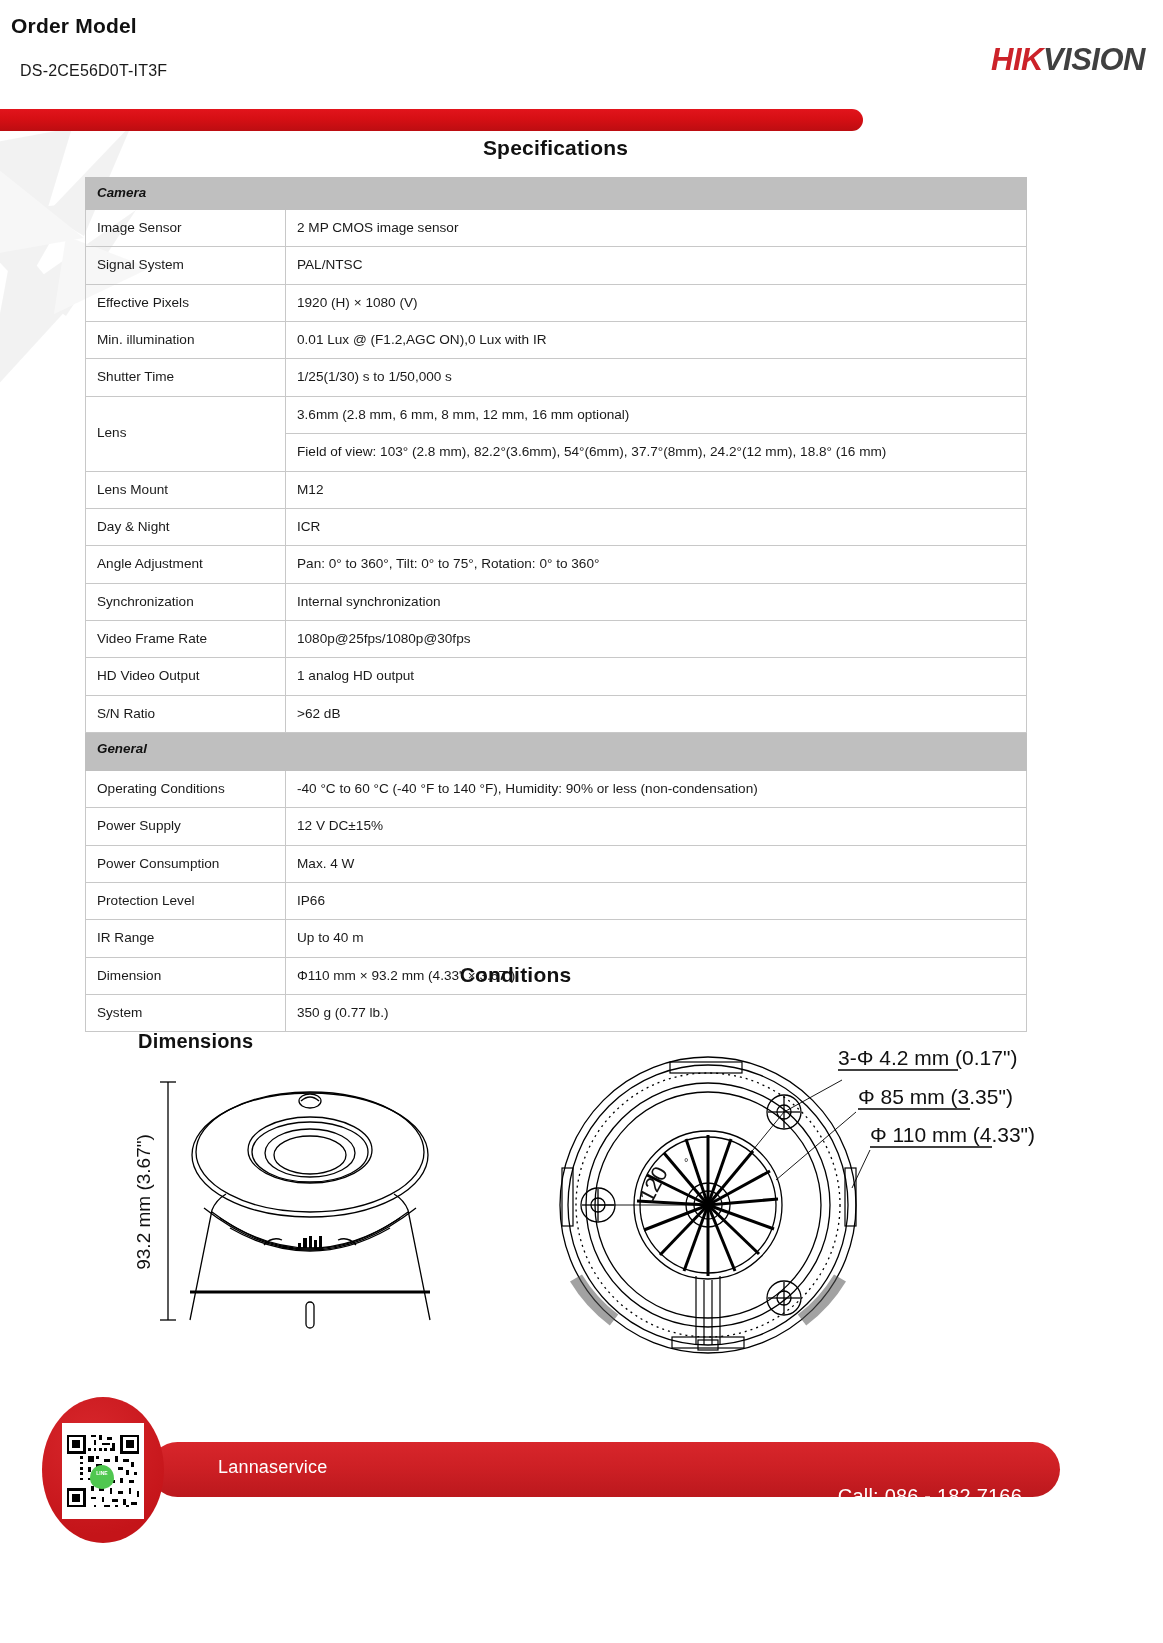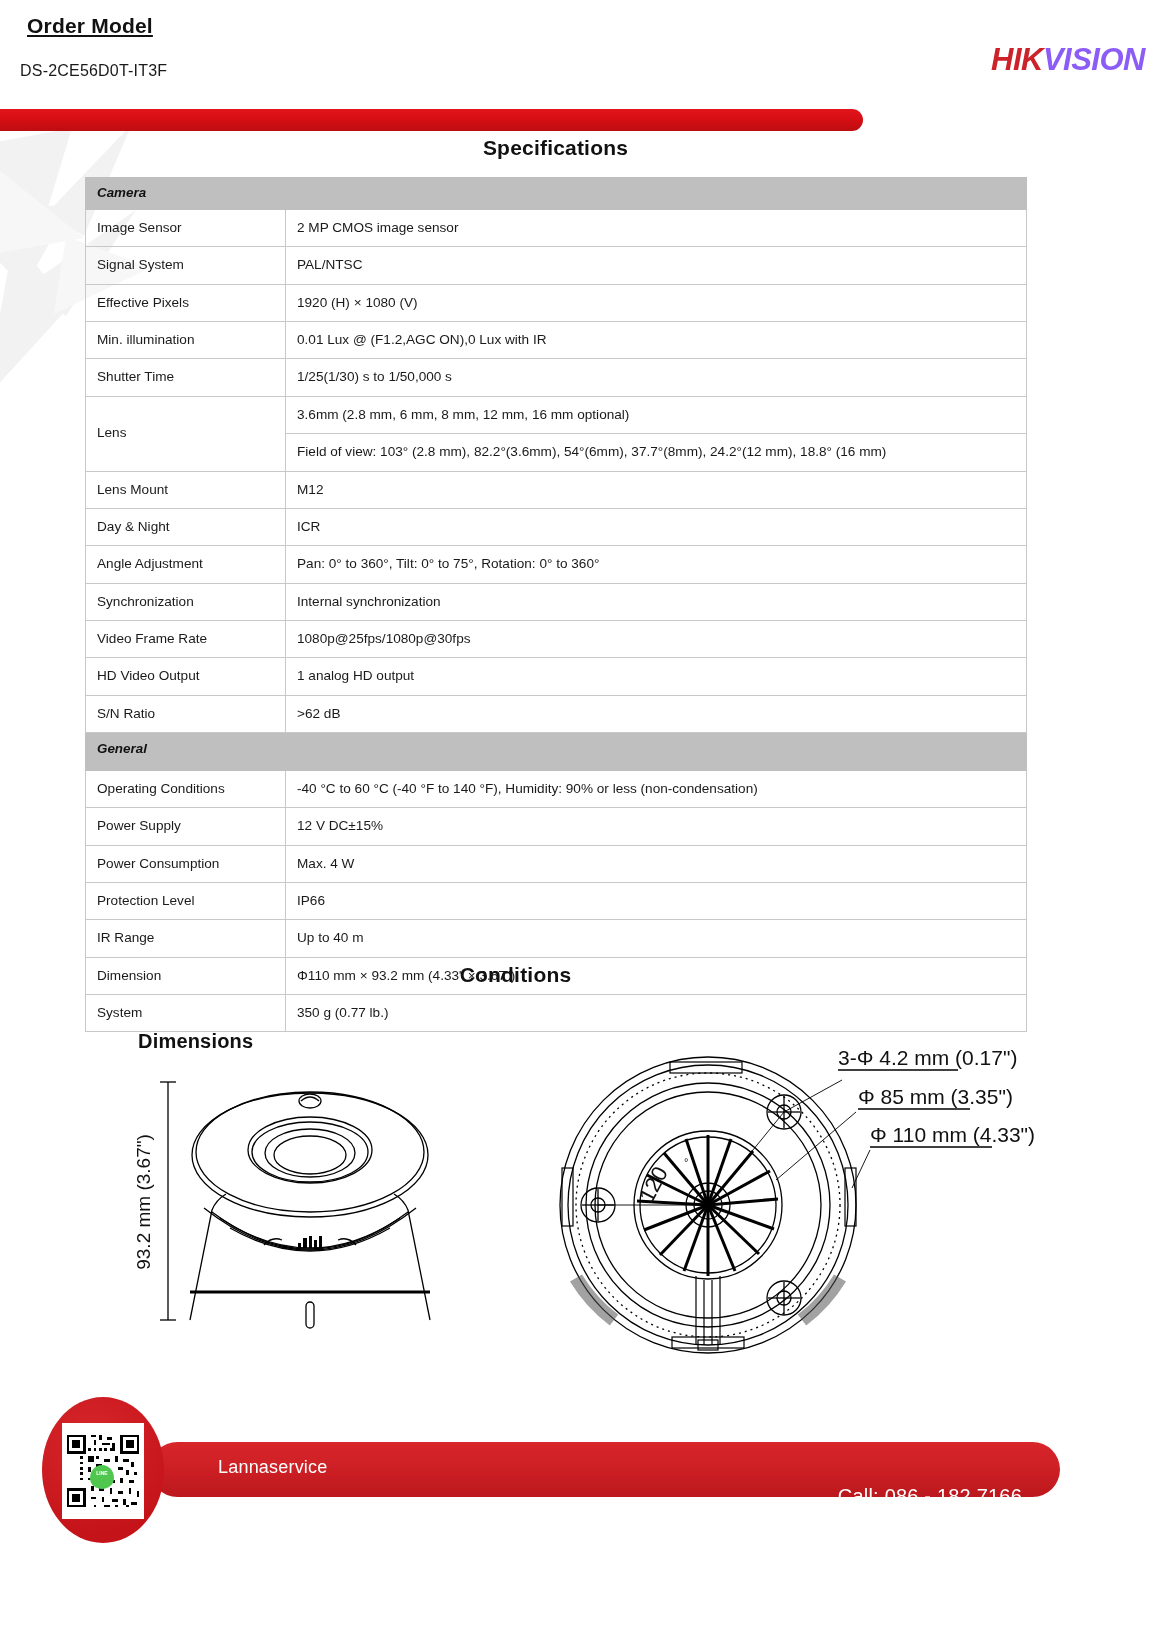--- a/index.html
+++ b/index.html
@@ -4,25 +4,25 @@
 <style>
   html,body{margin:0;padding:0;}
   body{
     width:1163px;height:1643px;background:#ffffff;
     font-family:"Liberation Sans", sans-serif;
     color:#1a1a1a;position:relative;overflow:hidden;
   }
   
   .watermark{position:absolute;left:-46px;top:118px;width:260px;height:290px;opacity:.55;pointer-events:none;}
   
-  .hdr-title{position:absolute;left:27px;top:14px;font-size:21px;font-weight:bold;letter-spacing:.2px;color:#111;text-decoration:underline;}
+  .hdr-title{position:absolute;left:11px;top:14px;font-size:21px;font-weight:bold;letter-spacing:.2px;color:#111;}
   .hdr-model{position:absolute;left:20px;top:62px;font-size:16px;color:#1a1a1a;letter-spacing:.2px;}
   .logo{position:absolute;right:18px;top:42px;font-size:31px;font-weight:bold;font-style:italic;letter-spacing:-.5px;white-space:nowrap;}
   .logo .hik{color:#cc2229;}
-  .logo .vision{color:#8b5cf6;font-style:italic;}
+  .logo .vision{color:#404040;font-style:italic;}
   .redbar{position:absolute;left:0;top:109px;width:863px;height:22px;
           background:linear-gradient(180deg,#e2141c 0%, #d60f14 45%, #bc0d11 100%);
           border-top-right-radius:11px;border-bottom-right-radius:11px;}
   
   .section-title{position:absolute;font-size:21px;font-weight:bold;color:#111;letter-spacing:.2px;}
   #spec-title{left:0;right:0;top:136px;text-align:center;width:1111px;}
   #acc-title{left:0;top:963px;width:1031px;text-align:center;}
   #dim-title{left:138px;top:1030px;font-size:20px;font-weight:bold;}
   
   .spec-table{position:absolute;left:85px;top:177px;width:942px;border-collapse:collapse;

